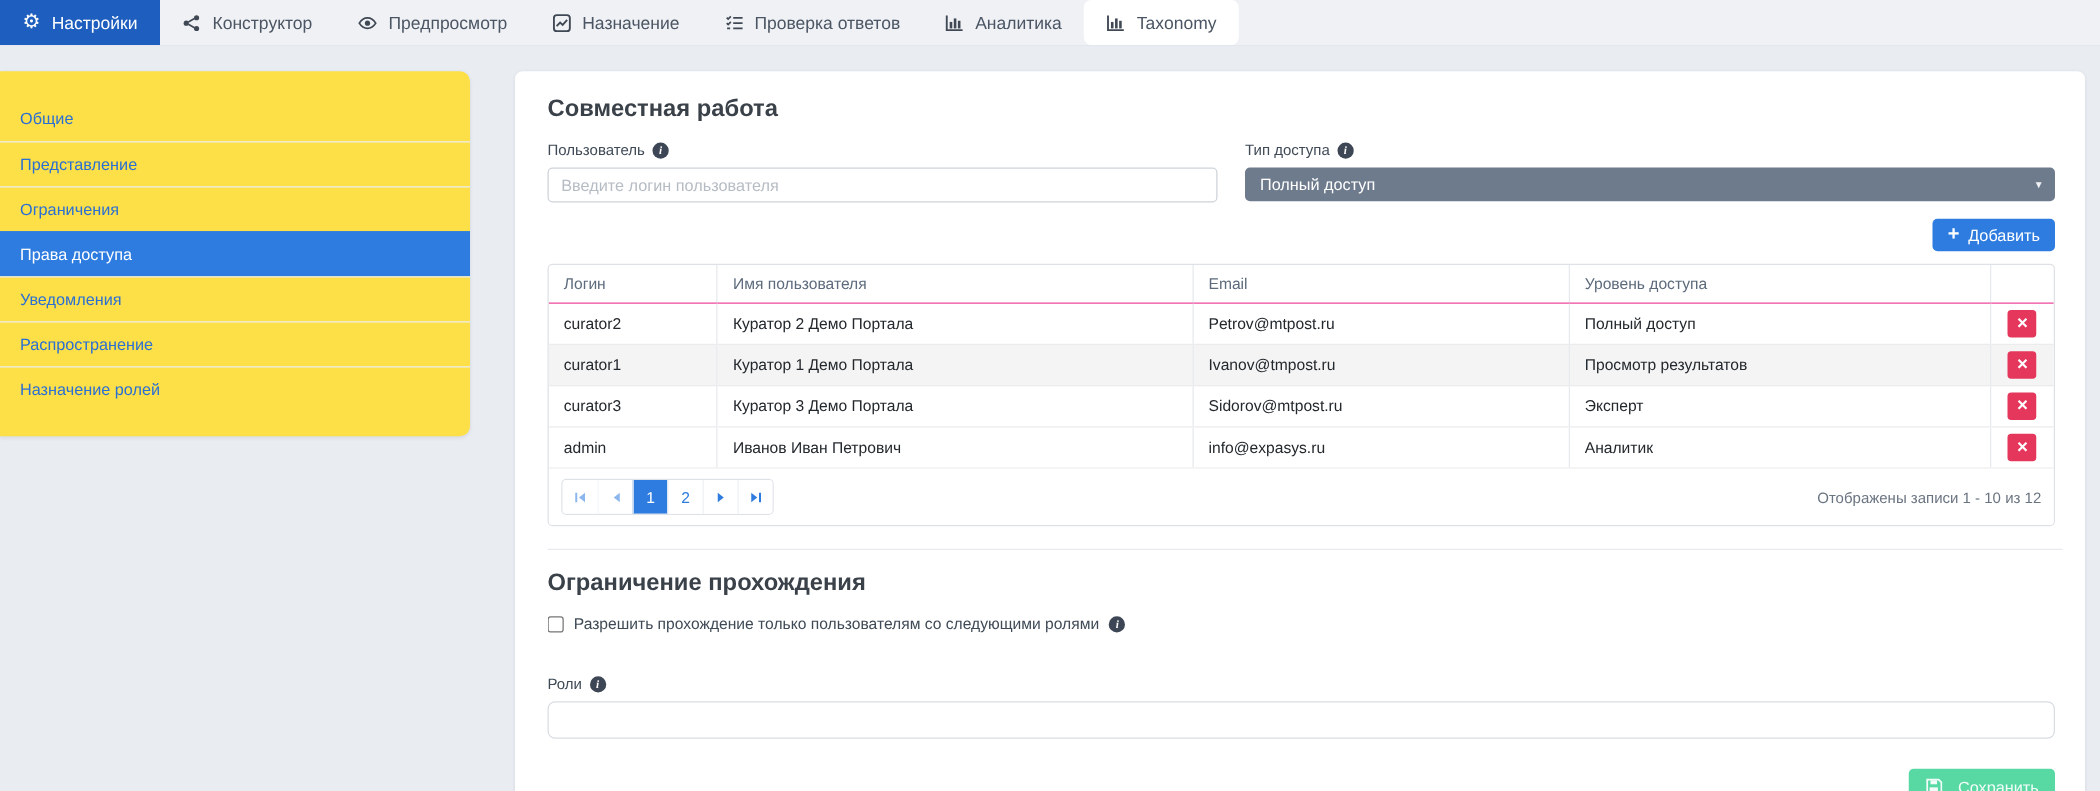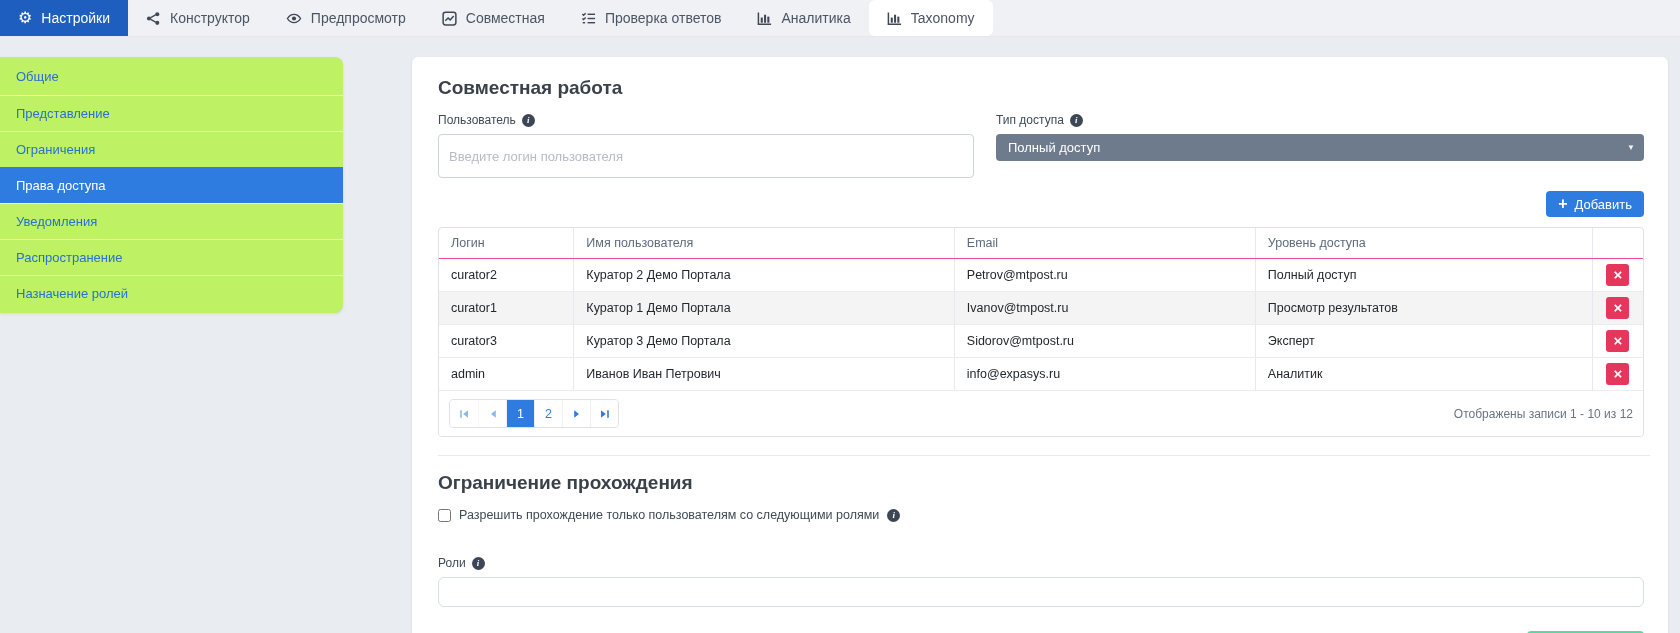--- a/index.html
+++ b/index.html
@@ -23,23 +23,23 @@
   }
   .tab .nav-ic { display:inline-flex; align-items:center; color:#3f4854; }
   .tab svg { display:block; }
   .tab.active { background:#1d5ebe; color:#fff; }
   .tab.active .nav-ic { color:#fff; }
   .tab.pill { background:#ffffff; border-radius:6px; }
   .gear-glyph { font-size:16px; line-height:1; }
 
   
   .sidebar {
-    position:absolute; left:0; top:57px; width:343px; background:#bef264;
+    position:absolute; left:0; top:57px; width:376px; background:#fde047;
     border-radius:0 8px 8px 0; box-shadow:0 1px 3px rgba(40,50,70,.10);
-    padding:2px 0; overflow:hidden;
+    padding:20px 0; overflow:hidden;
   }
   .side-item {
     height:36px; line-height:36px; padding:0 16px; font-size:13px;
     color:#2a6fd4; cursor:pointer; border-top:1px solid #eceef1;
   }
   .side-item:first-child { border-top:none; }
   .side-item.active { background:#2e7ce0; color:#fff; border-top-color:#2e7ce0; }
 
   
   .card {
@@ -53,21 +53,21 @@
   .field-left { width:536px; margin-right:22px; }
   .field-right { flex:1; }
   .lbl { display:flex; align-items:center; gap:6px; font-size:12px; color:#3f4a56; margin-bottom:7px; }
   .info-icon {
     width:13px; height:13px; border-radius:50%; background:#3d4654; color:#fff;
     display:inline-flex; align-items:center; justify-content:center; flex:0 0 13px;
     cursor:pointer;
   }
   .info-icon::after { content:"i"; font: italic 700 9px "Liberation Serif", serif; }
   .txt-input {
-    width:100%; height:44px; border:1px solid #ced4da; border-radius:4px;
+    width:100%; height:28px; border:1px solid #ced4da; border-radius:4px;
     padding:0 10px; font-size:13px; color:#333; font-family:inherit; outline:none; background:#fff;
   }
   .txt-input::placeholder { color:#b6bcc4; }
   .select {
     height:27px; background:#6e7b8d; border-radius:4px; color:#fff; font-size:13px;
     display:flex; align-items:center; padding:0 26px 0 12px; position:relative; cursor:pointer;
   }
   .select::after { content:"▼"; position:absolute; right:9px; font-size:8px; color:#f0f2f5; }
 
   .add-row { display:flex; justify-content:flex-end; margin:13px 0 10px; }
@@ -154,21 +154,21 @@
     </span>
     <span>Предпросмотр</span>
   </div>
   <div class="tab">
     <span class="nav-ic">
       <svg width="15" height="15" viewBox="0 0 16 16">
           <rect x="1.2" y="1.2" width="13.6" height="13.6" rx="2.5" fill="none" stroke="currentColor" stroke-width="1.6"></rect>
           <path d="M3.5 10.5l3-3 2.2 2 3.8-4.2" fill="none" stroke="currentColor" stroke-width="1.6"></path>
         </svg>
     </span>
-    <span>Совместная</span>
+    <span>Назначение</span>
   </div>
   <div class="tab">
     <span class="nav-ic">
       <svg width="15" height="15" viewBox="0 0 16 16" fill="none" stroke="currentColor" stroke-width="1.5">
           <path d="M1.5 3.3l1.2 1.2L5 2.3"></path>
           <path d="M7 3.5h8"></path>
           <path d="M1.5 8l1.2 1.2L5 7"></path>
           <path d="M7 8h8"></path>
           <path d="M1.8 12.5h2.6"></path>
           <path d="M7 12.5h8"></path>

